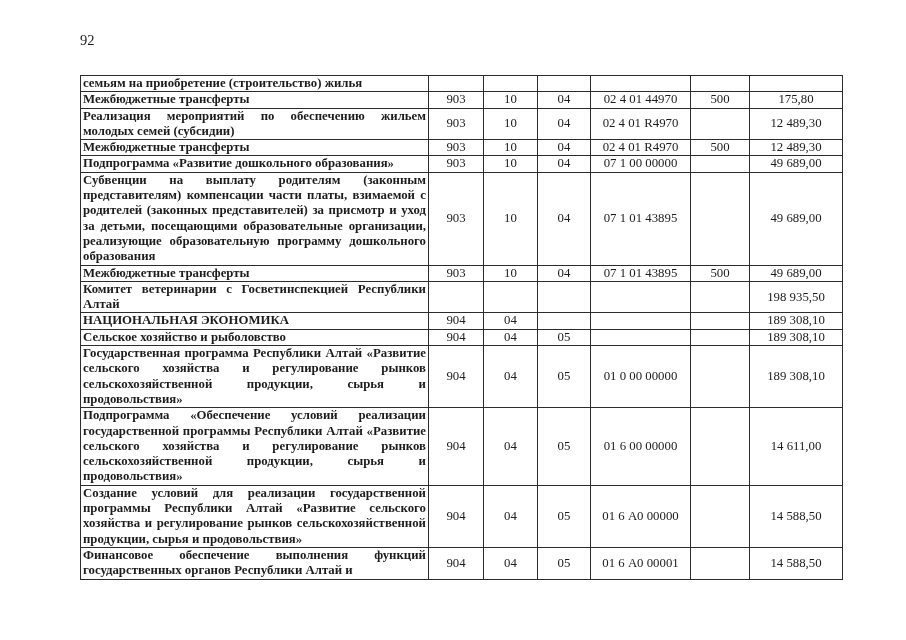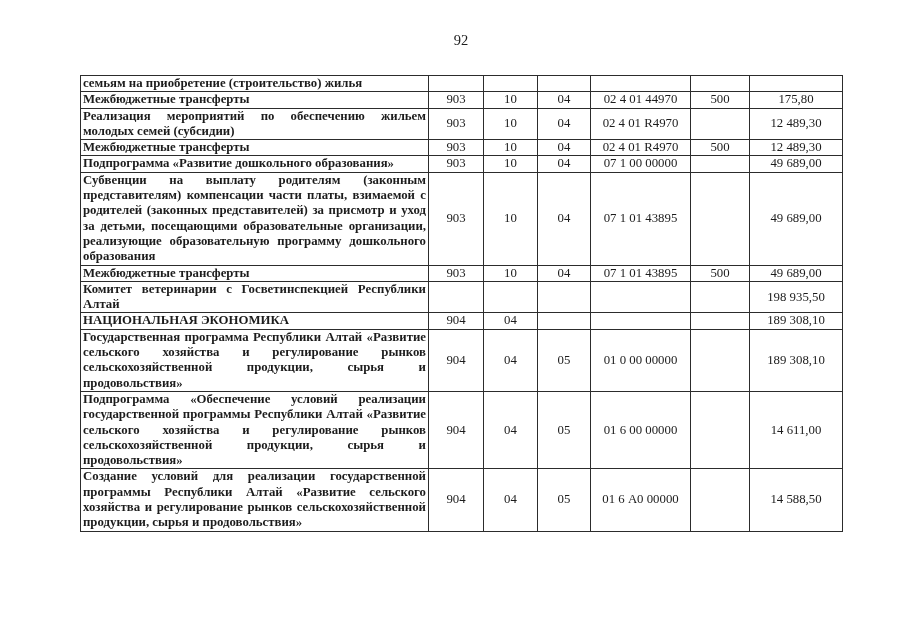--- a/index.html
+++ b/index.html
@@ -13,21 +13,21 @@
     height: 640px;
     overflow: hidden;
     font-family: "Liberation Serif", serif;
     color: #1c1c1c;
   }
   .page-number {
     position: absolute;
     top: 32px;
     left: 80px;
     width: 762px;
-    text-align: center;
+    text-align: left;
     font-size: 14.5px;
   }
   table.budget {
     position: absolute;
     top: 75px;
     left: 80px;
     width: 762px;
     border-collapse: collapse;
     table-layout: fixed;
     font-size: 12.8px;
@@ -145,20 +145,29 @@
       <tr>
     <td class="c-text">НАЦИОНАЛЬНАЯ ЭКОНОМИКА</td>
     <td class="c-mid">904</td>
     <td class="c-mid">04</td>
     <td class="c-mid"></td>
     <td class="c-mid"></td>
     <td class="c-mid"></td>
     <td class="c-sum">189 308,10</td>
   </tr>
       <tr>
+    <td class="c-text">Сельское хозяйство и рыболовство</td>
+    <td class="c-mid">904</td>
+    <td class="c-mid">04</td>
+    <td class="c-mid">05</td>
+    <td class="c-mid"></td>
+    <td class="c-mid"></td>
+    <td class="c-sum">189 308,10</td>
+  </tr>
+      <tr>
     <td class="c-text">Государственная программа Республики Алтай «Развитие сельского хозяйства и регулирование рынков сельскохозяйственной продукции, сырья и продовольствия»</td>
     <td class="c-mid">904</td>
     <td class="c-mid">04</td>
     <td class="c-mid">05</td>
     <td class="c-mid">01 0 00 00000</td>
     <td class="c-mid"></td>
     <td class="c-sum">189 308,10</td>
   </tr>
       <tr>
     <td class="c-text">Подпрограмма «Обеспечение условий реализации государственной программы Республики Алтай «Развитие сельского хозяйства и регулирование рынков сельскохозяйственной продукции, сырья и продовольствия»</td>
@@ -168,17 +177,26 @@
     <td class="c-mid">01 6 00 00000</td>
     <td class="c-mid"></td>
     <td class="c-sum">14 611,00</td>
   </tr>
       <tr>
     <td class="c-text">Создание условий для реализации государственной программы Республики Алтай «Развитие сельского хозяйства и регулирование рынков сельскохозяйственной продукции, сырья и продовольствия»</td>
     <td class="c-mid">904</td>
     <td class="c-mid">04</td>
     <td class="c-mid">05</td>
     <td class="c-mid">01 6 А0 00000</td>
+    <td class="c-mid"></td>
+    <td class="c-sum">14 588,50</td>
+  </tr>
+      <tr>
+    <td class="c-text">Финансовое обеспечение выполнения функций государственных органов Республики Алтай и</td>
+    <td class="c-mid">904</td>
+    <td class="c-mid">04</td>
+    <td class="c-mid">05</td>
+    <td class="c-mid">01 6 А0 00001</td>
     <td class="c-mid"></td>
     <td class="c-sum">14 588,50</td>
   </tr>
     </tbody>
 </table>
 
 </body></html>

